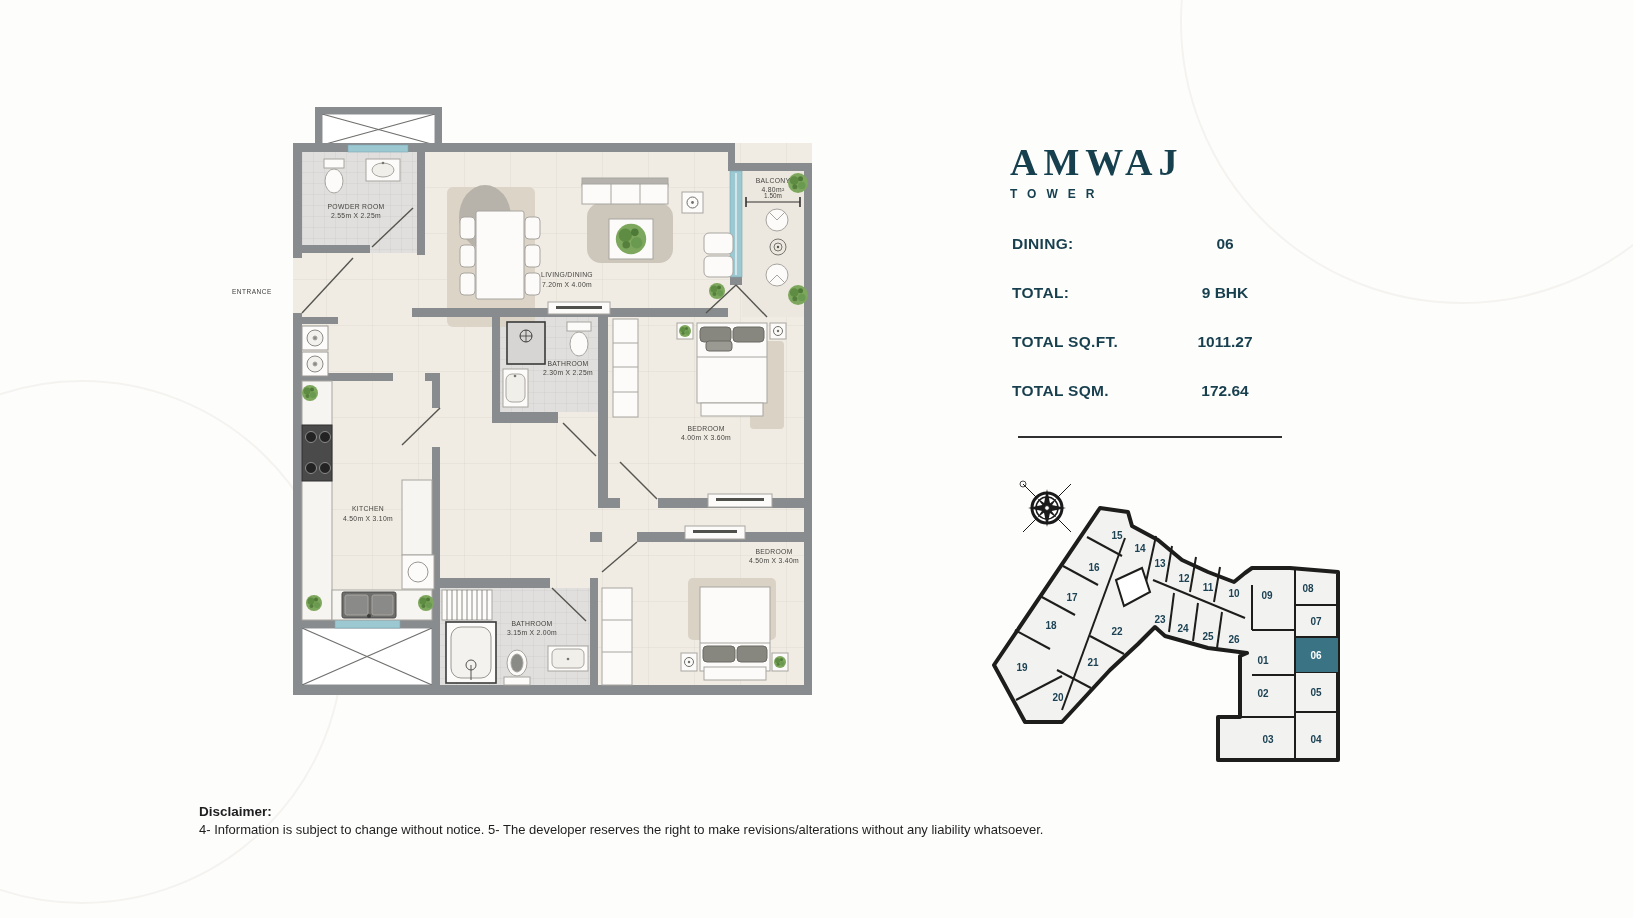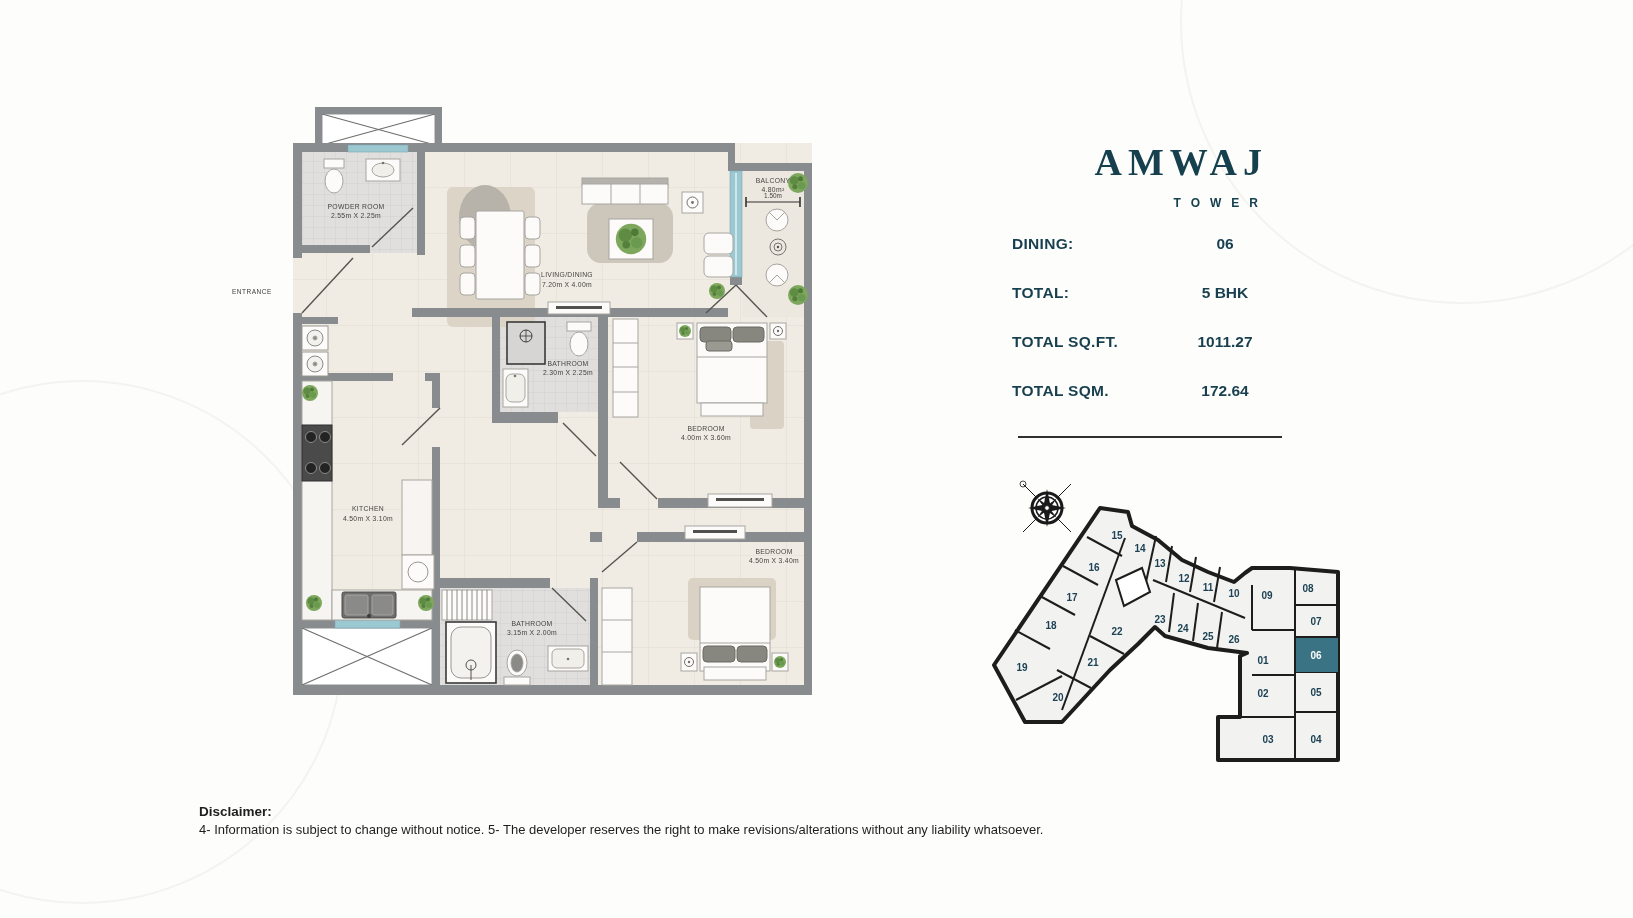--- a/index.html
+++ b/index.html
@@ -1,24 +1,24 @@
 <!DOCTYPE html>
 <html><head>
 <meta charset="utf-8">
 <style>
   html,body{margin:0;padding:0;background:#fff;}
   .stage{position:relative;width:1633px;height:918px;overflow:hidden;
          font-family:"Liberation Sans",sans-serif;background:#fdfdfc;}
   .decor{position:absolute;border:2px solid #f4f3f0;border-radius:50%;}
   .abs{position:absolute;}
   
-  .logo-wrap{position:absolute;left:988px;top:140px;width:280px;text-align:right;}
+  .logo-wrap{position:absolute;left:1010px;top:140px;width:280px;text-align:left;}
   .logo-main{font-family:"Liberation Serif",serif;font-size:38px;font-weight:600;
              letter-spacing:6px;color:#17404f;}
-  .logo-sub{font-size:12px;letter-spacing:10px;color:#17404f;margin-top:12px;font-weight:600;}
+  .logo-sub{font-size:12px;letter-spacing:10px;color:#17404f;margin-top:3px;font-weight:600;}
   .details{position:absolute;left:1012px;top:231px;width:272px;}
   .drow{position:absolute;left:0;width:272px;height:22px;display:flex;align-items:center;}
   .drow .dl{flex:1;font-size:15.5px;font-weight:700;color:#173f4e;letter-spacing:.3px;}
   .drow .dv{width:118px;text-align:center;font-size:15.5px;font-weight:700;color:#173f4e;}
   .rule{position:absolute;left:1018px;top:436px;width:264px;height:2px;background:#303030;}
   
   .entrance{position:absolute;left:232px;top:288px;font-size:6.5px;letter-spacing:.5px;
             color:#3c3c38;}
   
   .disclaimer{position:absolute;left:199px;top:783px;width:900px;color:#1e1e1e;}
@@ -356,21 +356,21 @@
     <div class="logo-sub">TOWER</div>
   </div>
 
   <div class="details">
     <div class="drow" style="top:2px">
       <span class="dl">DINING:</span>
       <span class="dv">06</span>
     </div>
     <div class="drow" style="top:51px">
       <span class="dl">TOTAL:</span>
-      <span class="dv">5 BHK</span>
+      <span class="dv">9 BHK</span>
     </div>
     <div class="drow" style="top:100px">
       <span class="dl">TOTAL SQ.FT.</span>
       <span class="dv">1011.27</span>
     </div>
     <div class="drow" style="top:149px">
       <span class="dl">TOTAL SQM.</span>
       <span class="dv">172.64</span>
     </div>
   </div>

